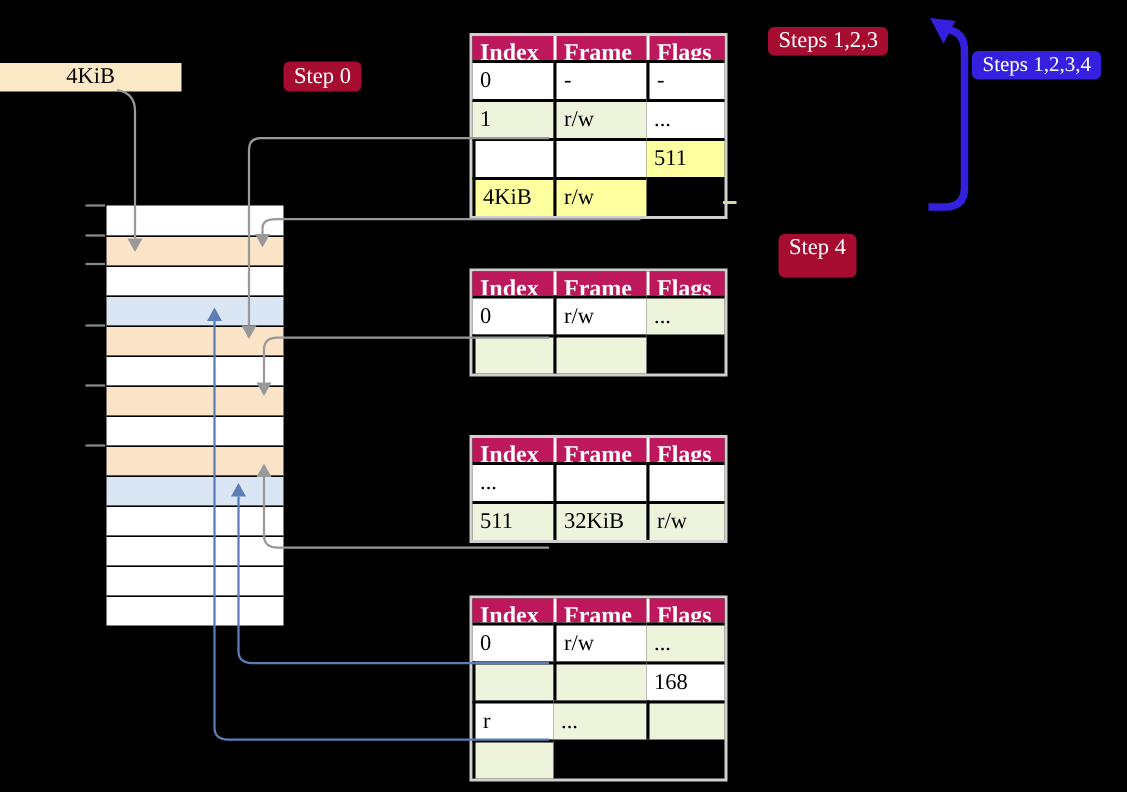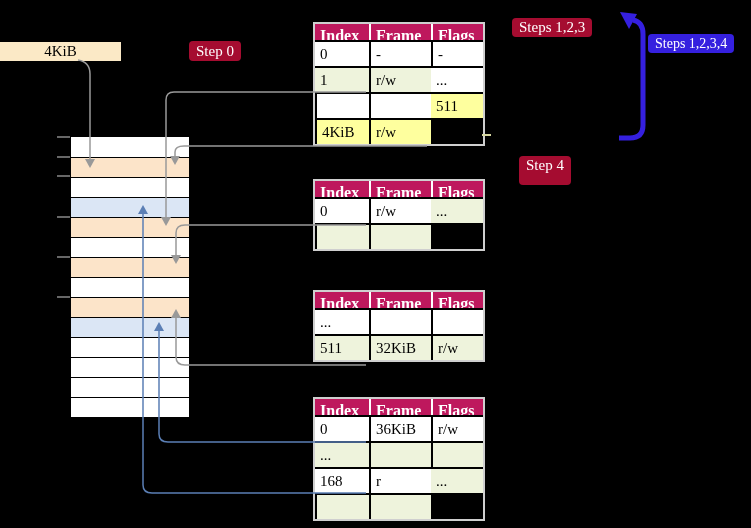--- a/index.html
+++ b/index.html
@@ -106,21 +106,20 @@
       <div class="d c2 s-white"></div>
       <div class="d c0 s-green">511</div>
       <div class="d c1 s-green">32KiB</div>
       <div class="d c2 s-green">r/w</div>
     </div>
   <div class="ptable" id="t4">
       <div class="h c0">Index</div>
       <div class="h c1">Frame</div>
       <div class="h c2">Flags</div>
       <div class="d c0 s-white">0</div>
-      <div class="d c1 s-white">36KiB</div>
       <div class="d c2 s-white">r/w</div>
       <div class="d c0 s-green">...</div>
       <div class="d c1 s-green"></div>
       <div class="d c2 s-green"></div>
       <div class="d c0 s-white">168</div>
       <div class="d c2 s-white">r</div>
       <div class="d c0 s-green">...</div>
       <div class="d c1 s-green"></div>
       <div class="d c2 s-green"></div>
     </div>

